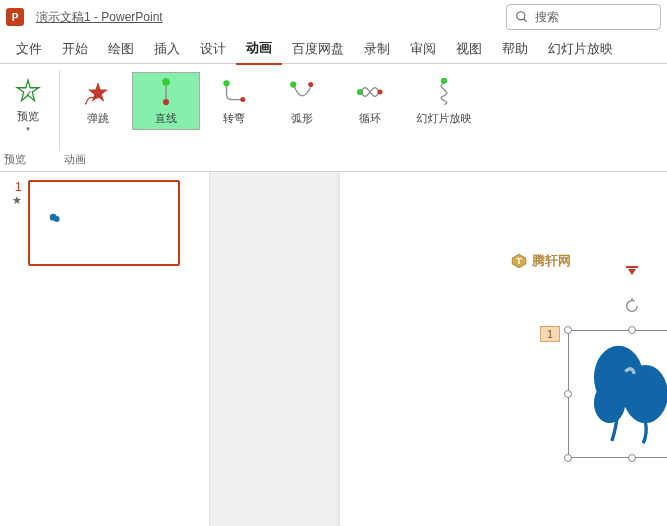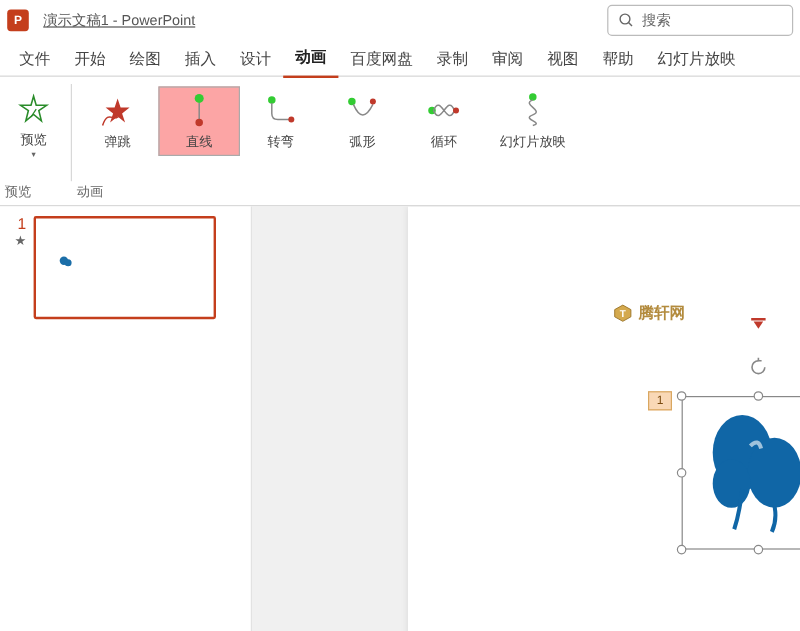--- a/index.html
+++ b/index.html
@@ -18,21 +18,21 @@
 
   .ribbon { height: 108px; border-bottom: 1px solid #d0d0d0; display: flex; align-items: stretch; background: #fff; }
   .group { display: flex; flex-direction: column; align-items: flex-start; justify-content: space-between; padding: 4px 4px 2px; position:relative; }
   .group-sep::after { content:''; position:absolute; right:0; top:6px; bottom:20px; width:1px; background:#d8d8d8; }
   .group-label { font-size: 11px; color: #666; padding-bottom: 2px; }
   .group-items { display: flex; align-items: flex-start; gap: 0; padding-top: 4px; flex:1; }
   .big-btn { width: 48px; display: flex; flex-direction: column; align-items: center; gap: 3px; padding: 4px 0; cursor:pointer; }
   .big-btn .ico { height: 30px; display:flex; align-items:center; justify-content:center; }
   .big-btn .lbl { font-size: 11px; color:#444; }
   .anim-btn { width: 68px; height: 58px; display: flex; flex-direction: column; align-items: center; justify-content: center; gap: 4px; border: 1px solid transparent; cursor:pointer; }
-  .anim-btn.selected { border-color: #aaa; background:#fca5a5; }
+  .anim-btn.selected { border-color: #aaa; background:#86efac; }
   .anim-btn .ico { height: 30px; display:flex; align-items:center; justify-content:center; }
   .anim-btn .lbl { font-size: 11px; color:#444; }
   .dd-caret { font-size: 7px; color:#666; margin-top:-2px; }
 
   .workspace { display:flex; height: calc(526px - 34px - 30px - 108px); }
   .thumbs { width: 210px; background:#fff; border-right:1px solid #e2e2e2; padding: 8px 12px; display:flex; gap:6px; align-items:flex-start; }
   .thumb-num { font-size:13px; color:#c43e1c; text-align:right; line-height:1.1; }
   .thumb-star { font-size:11px; color:#666; }
   .thumb { width: 152px; height: 86px; border:2px solid #c43e1c; border-radius:2px; background:#fff; position:relative; }
   .thumb-ball { position:absolute; left:18px; top:30px; width:14px; height:14px; }

